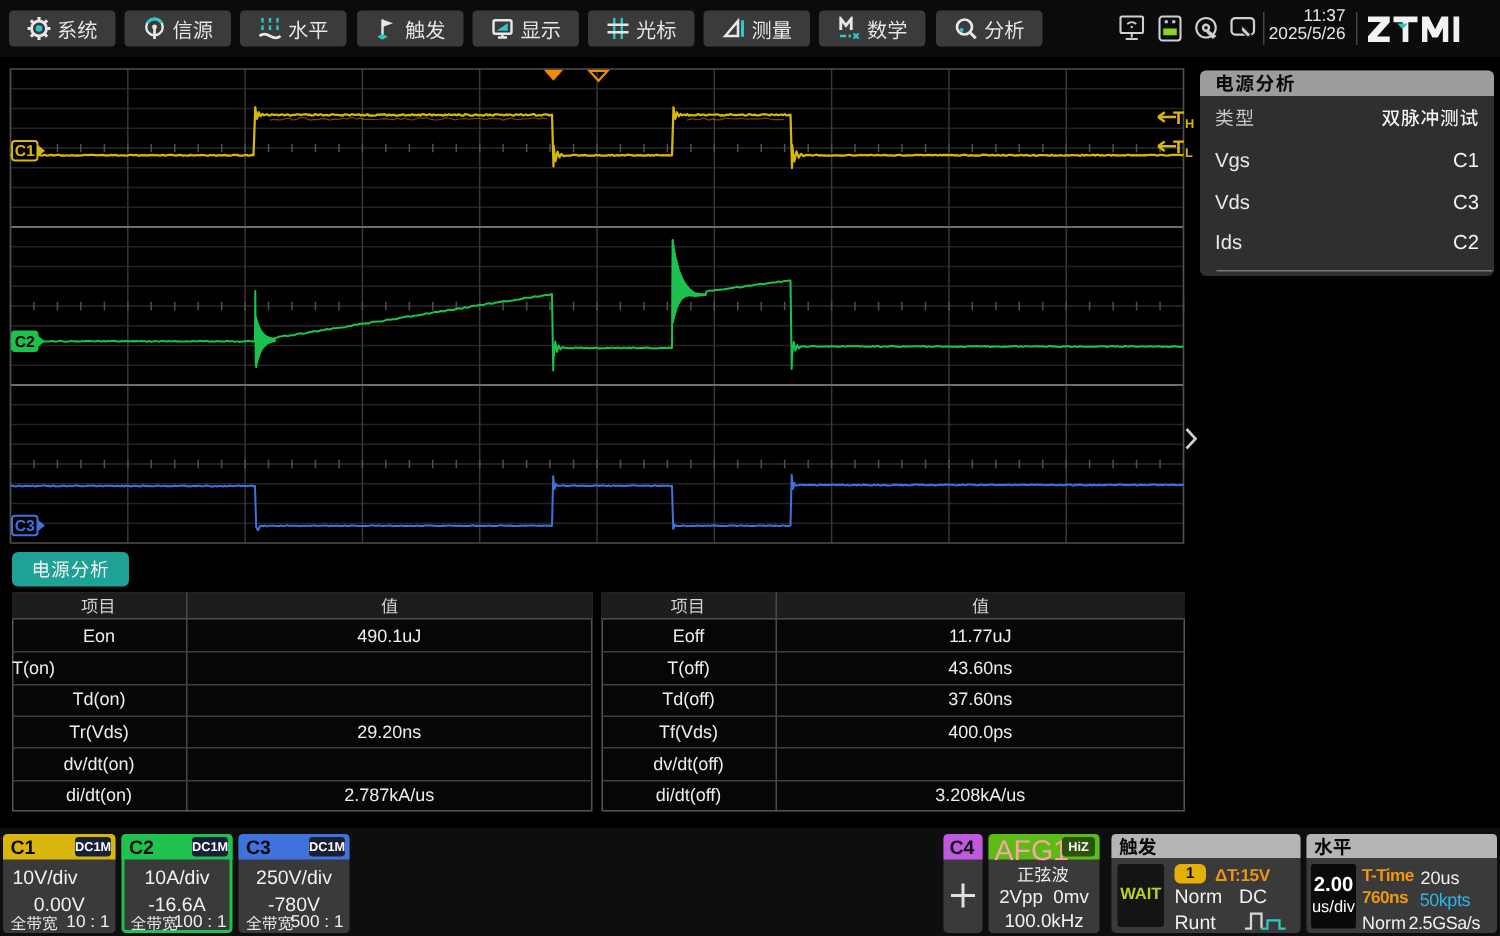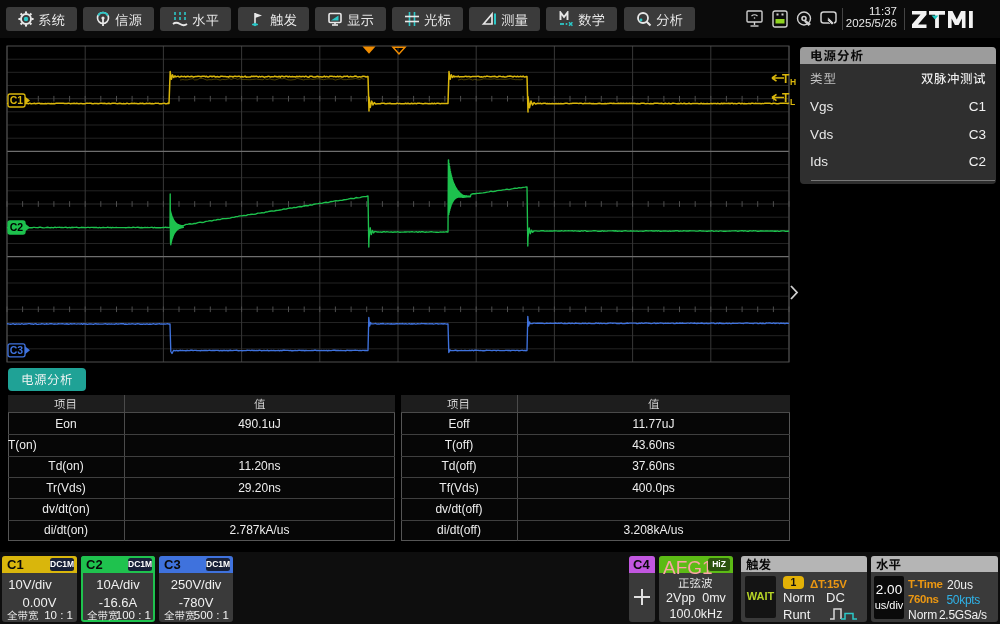--- a/index.html
+++ b/index.html
@@ -294,21 +294,20 @@
       <g transform="translate(0,10.29)">
         <path transform="translate(0.0,0) scale(0.0115)" d="M599 -840C596 -810 591 -774 586 -738H329V-671H574C568 -637 562 -605 555 -578H382V-14H286V51H958V-14H869V-578H623C631 -605 639 -637 646 -671H928V-738H661L679 -835ZM450 -14V-97H799V-14ZM450 -379H799V-293H450ZM450 -435V-519H799V-435ZM450 -239H799V-152H450ZM264 -839C211 -687 124 -538 32 -440C45 -422 66 -383 74 -366C103 -398 132 -435 159 -475V80H229V-589C269 -661 304 -739 333 -817Z"></path>
       </g>
     </svg>
     <div class="abs" style="left:8px;top:416.7px;width:116px;text-align:center;font-size:12px;color:#eee">Eon</div>
     <div class="abs" style="left:124px;top:416.7px;width:271px;text-align:center;font-size:12px;color:#eee">490.1uJ</div>
     <div class="abs" style="left:8px;top:434.3px;width:387px;height:1px;background:#3f3f3f"></div>
     <div class="abs" style="left:8px;top:438.0px;width:116px;text-align:left;font-size:12px;color:#eee">T(on)</div>
     <div class="abs" style="left:8px;top:455.7px;width:387px;height:1px;background:#3f3f3f"></div>
     <div class="abs" style="left:8px;top:459.3px;width:116px;text-align:center;font-size:12px;color:#eee">Td(on)</div>
-    <div class="abs" style="left:124px;top:459.3px;width:271px;text-align:center;font-size:12px;color:#eee">11.20ns</div>
     <div class="abs" style="left:8px;top:477.0px;width:387px;height:1px;background:#3f3f3f"></div>
     <div class="abs" style="left:8px;top:480.7px;width:116px;text-align:center;font-size:12px;color:#eee">Tr(Vds)</div>
     <div class="abs" style="left:124px;top:480.7px;width:271px;text-align:center;font-size:12px;color:#eee">29.20ns</div>
     <div class="abs" style="left:8px;top:498.3px;width:387px;height:1px;background:#3f3f3f"></div>
     <div class="abs" style="left:8px;top:502.0px;width:116px;text-align:center;font-size:12px;color:#eee">dv/dt(on)</div>
     <div class="abs" style="left:8px;top:519.7px;width:387px;height:1px;background:#3f3f3f"></div>
     <div class="abs" style="left:8px;top:523.3px;width:116px;text-align:center;font-size:12px;color:#eee">di/dt(on)</div>
     <div class="abs" style="left:124px;top:523.3px;width:271px;text-align:center;font-size:12px;color:#eee">2.787kA/us</div>
 <div class="abs" style="left:401px;top:395.0px;width:389px;height:146.0px;background:#060606;border:1px solid #555"></div>
     <div class="abs" style="left:401px;top:395.0px;width:389px;height:18.0px;background:#1d1d1d;border-bottom:1px solid #4a4a4a"></div>
@@ -423,20 +422,20 @@
     </svg>
 <div class="abs" style="left:871px;top:556px;width:127px;height:66px;background:#3a3a3a;border-radius:3px"></div>
 <div class="abs" style="left:871px;top:556px;width:127px;height:16px;background:#b5b5b5;border-radius:3px 3px 0 0"></div>
 <svg style="position:absolute;left:876.0px;top:557.8px;overflow:visible" width="25" height="12.5" fill="#0a0a0a">
       <g transform="translate(0,11.19)">
         <path transform="translate(0.0,0) scale(0.0125)" d="M57 -604V-483H268C224 -308 138 -170 22 -91C51 -73 99 -26 119 1C260 -104 368 -307 413 -579L333 -609L311 -604ZM800 -674C755 -611 686 -535 623 -476C602 -517 583 -560 568 -604V-849H440V-64C440 -47 434 -41 417 -41C398 -41 344 -41 289 -43C308 -7 329 54 334 91C415 91 475 85 515 64C555 42 568 6 568 -63V-351C647 -201 753 -79 894 -4C914 -39 955 -90 983 -115C858 -170 755 -265 678 -381C749 -438 838 -521 911 -596Z"></path>
         <path transform="translate(12.5,0) scale(0.0125)" d="M159 -604C192 -537 223 -449 233 -395L350 -432C338 -488 303 -572 269 -637ZM729 -640C710 -574 674 -486 642 -428L747 -397C781 -449 822 -530 858 -607ZM46 -364V-243H437V89H562V-243H957V-364H562V-669H899V-788H99V-669H437V-364Z"></path>
       </g>
     </svg>
 <div class="abs" style="left:874px;top:576px;width:30px;height:43px;background:#0a0a0a;border-radius:2px"></div>
-<div class="abs" style="left:874px;top:582px;width:30px;text-align:center;font-size:13.5px;font-weight:normal;color:#fff">2.00</div>
+<div class="abs" style="left:874px;top:582px;width:30px;text-align:center;font-size:13.5px;font-weight:bold;color:#fff">2.00</div>
 <div class="abs" style="left:874px;top:599px;width:30px;text-align:center;font-size:11px;color:#fff">us/div</div>
 <div class="abs" style="left:908px;top:578px;font-size:11.5px;letter-spacing:-0.4px;color:#eb9712;font-weight:bold">T-Time</div>
 <div class="abs" style="left:943px;top:578px;width:30px;text-align:right;font-size:12px;color:#f0f0f0">20us</div>
 <div class="abs" style="left:908px;top:593px;font-size:11.5px;letter-spacing:-0.4px;color:#eb9712;font-weight:bold">760ns</div>
 <div class="abs" style="left:944px;top:593px;width:36px;text-align:right;font-size:12px;letter-spacing:-0.3px;color:#2fb3e8">50kpts</div>
 <div class="abs" style="left:908px;top:608px;font-size:12px;color:#f0f0f0">Norm</div>
 <div class="abs" style="left:939px;top:608px;width:46px;text-align:right;font-size:12px;letter-spacing:-0.3px;color:#f0f0f0">2.5GSa/s</div>
 </div>
 </body></html>

